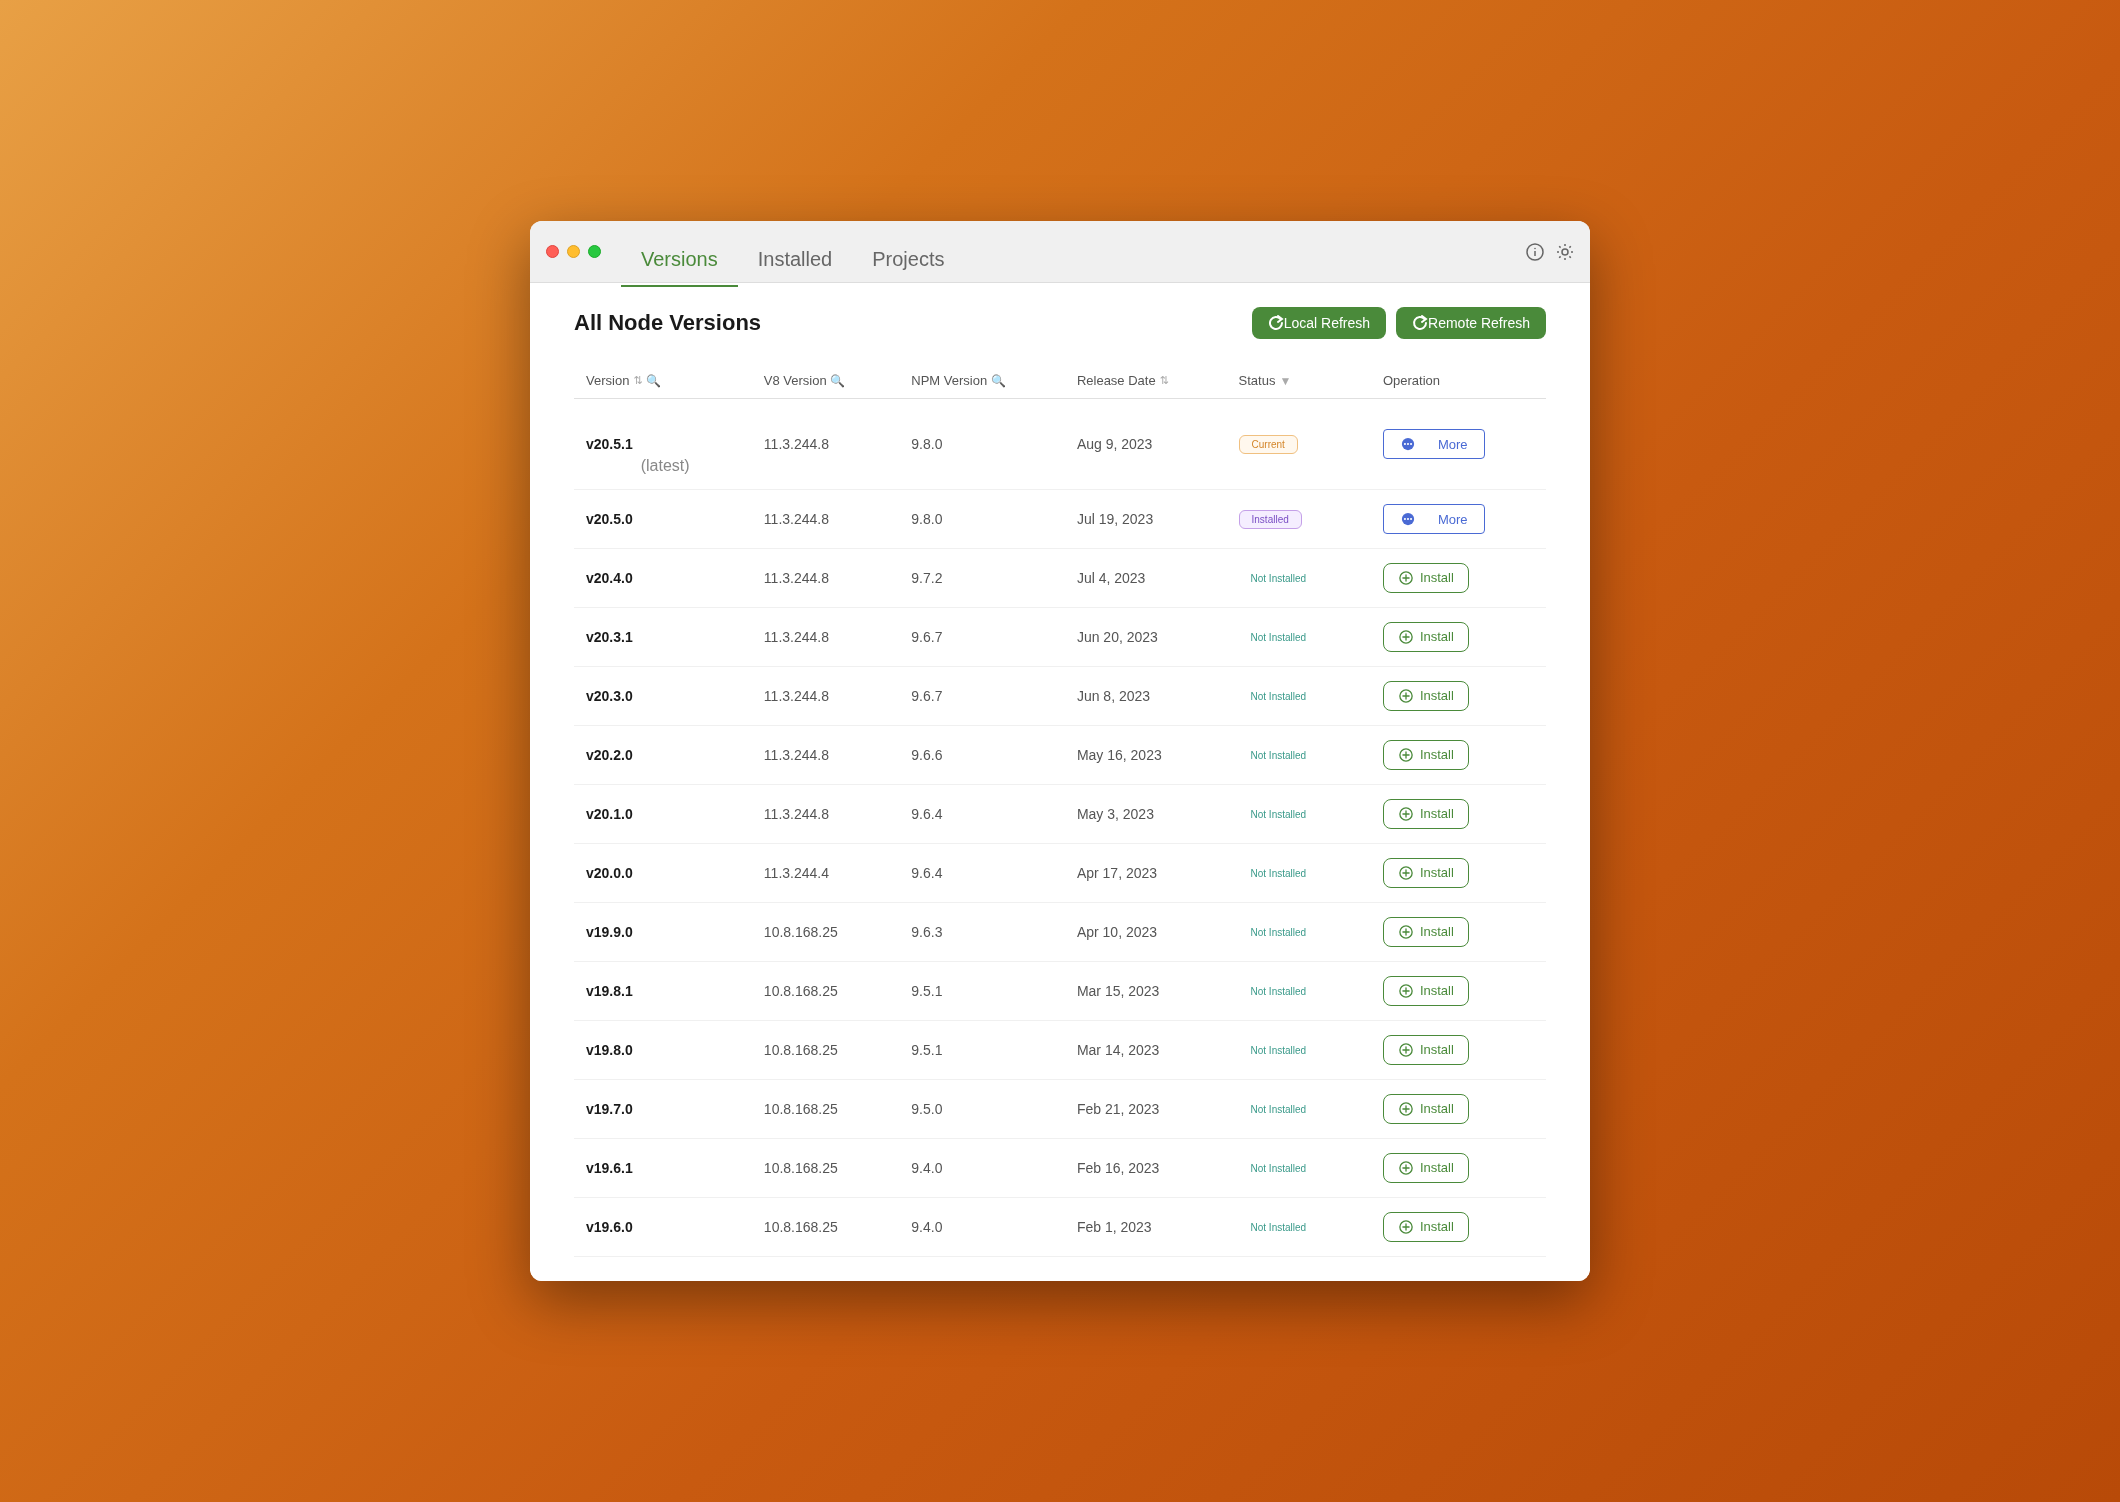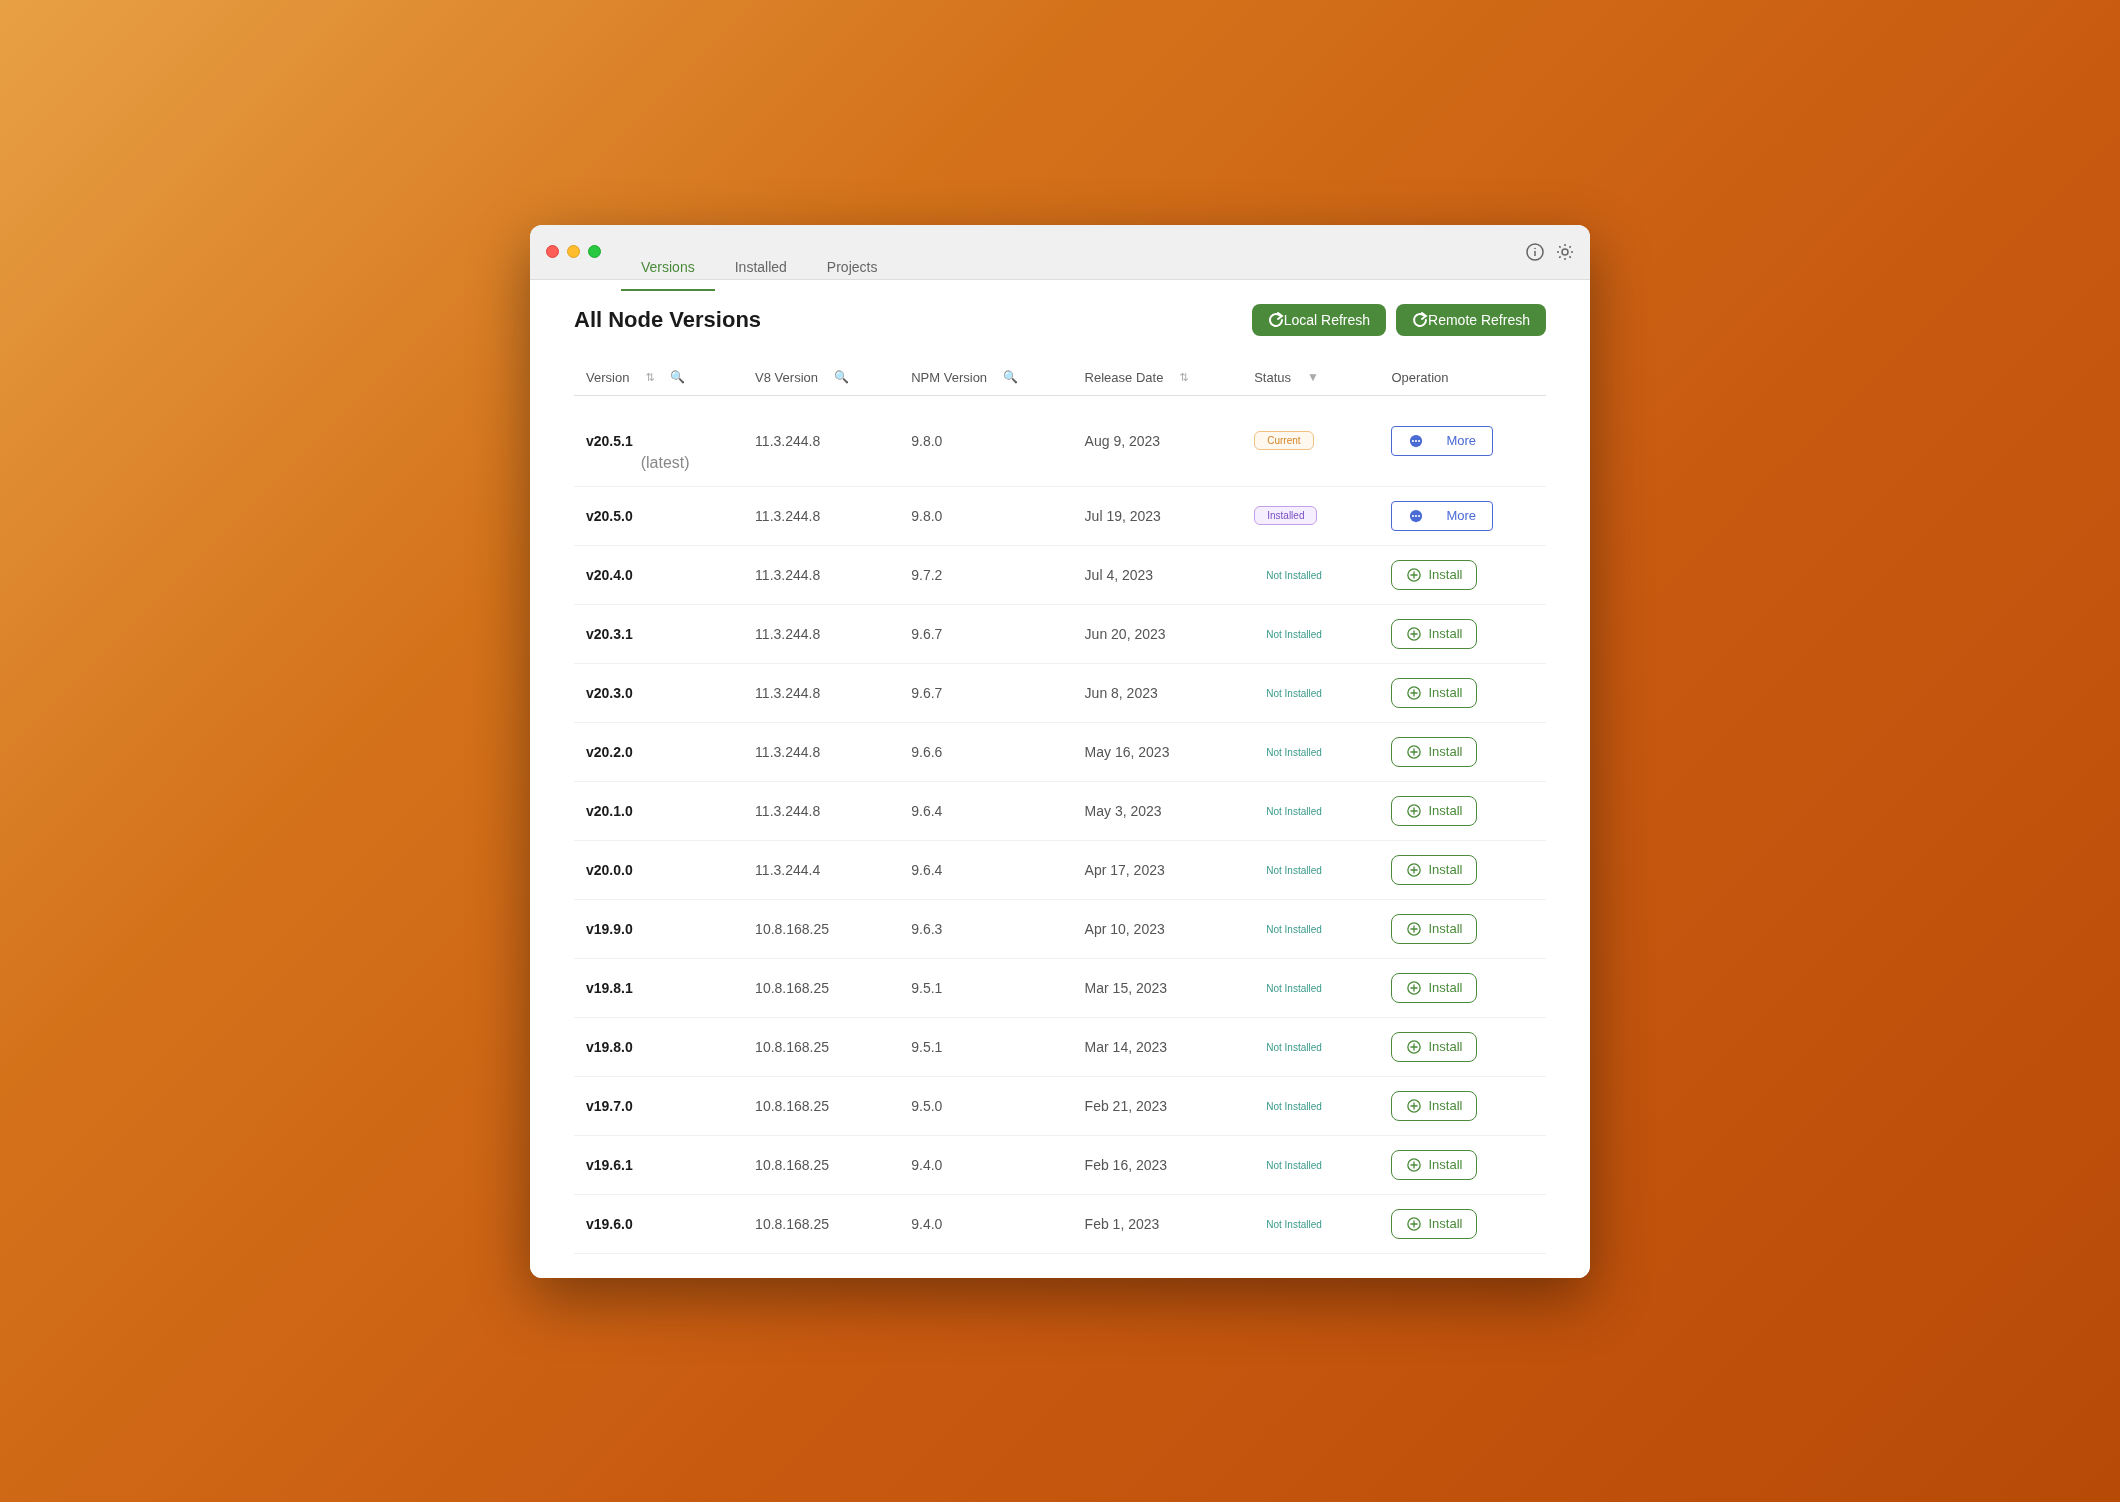--- a/index.html
+++ b/index.html
@@ -52,26 +52,26 @@
     .traffic-light.maximize { background: #28c840; border: 0.5px solid #1aab29; }
 
     .tabs {
       display: flex;
       gap: 0;
       flex: 1;
     }
 
     .tab {
       padding: 8px 20px 14px 20px;
-      font-size: 14px;
+      font-size: 20px;
       color: #666;
       cursor: pointer;
       border-bottom: 2px solid transparent;
       position: relative;
-      top: 12px;
+      top: 5px;
     }
 
     .tab.active {
       color: #4a8a3a;
       border-bottom: 2px solid #4a8a3a;
       font-weight: 500;
     }
 
     .titlebar-icons {
       display: flex;
@@ -146,21 +146,21 @@
       padding: 10px 12px;
       color: #555;
       font-weight: 500;
       font-size: 13px;
       white-space: nowrap;
     }
 
     .th-inner {
       display: flex;
       align-items: center;
-      gap: 16px;
+      gap: 4px;
     }
 
     .sort-icon {
       color: #aaa;
       font-size: 11px;
     }
 
     .filter-icon {
       color: #aaa;
       font-size: 12px;

